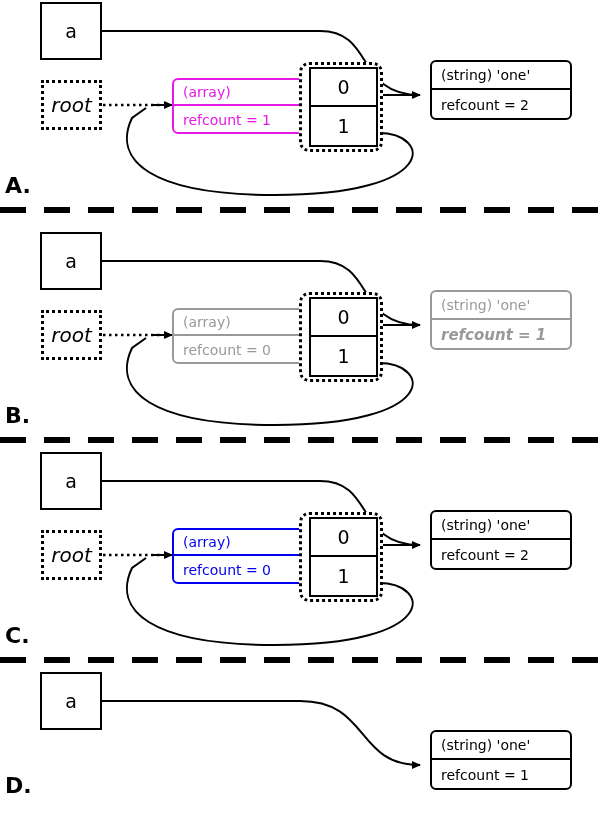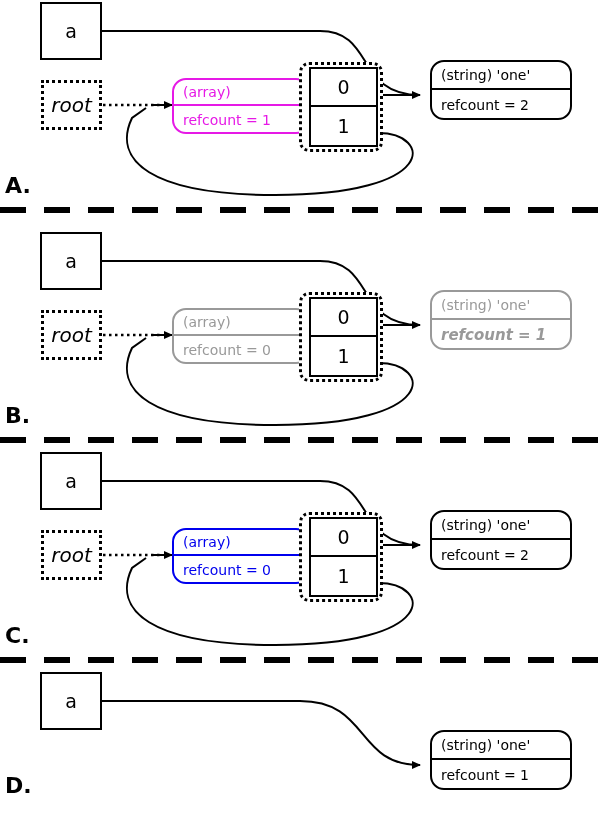--- a/index.html
+++ b/index.html
@@ -48,21 +48,21 @@
     justify-content: center;
     font-size: 20px;
     font-style: italic;
     color: #000;
   }
   
   .zval {
     position: absolute;
     box-sizing: border-box;
     border: 2px solid #000;
-    border-radius: 14px;
+    border-radius: 6px;
     background: #fff;
     overflow: hidden;
   }
   .zval .row {
     box-sizing: border-box;
     display: flex;
     align-items: center;
     padding-left: 9px;
     font-size: 14px;
     color: #000;

